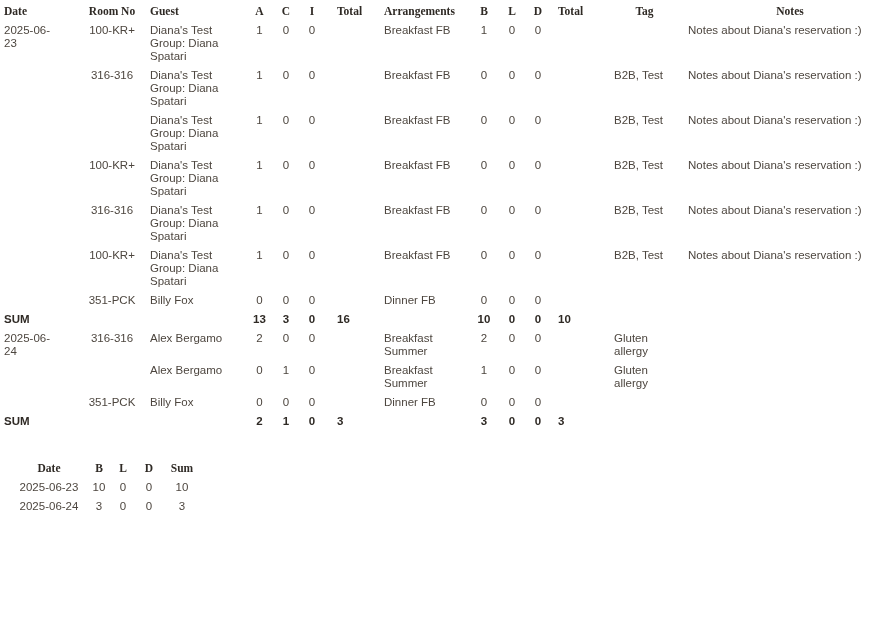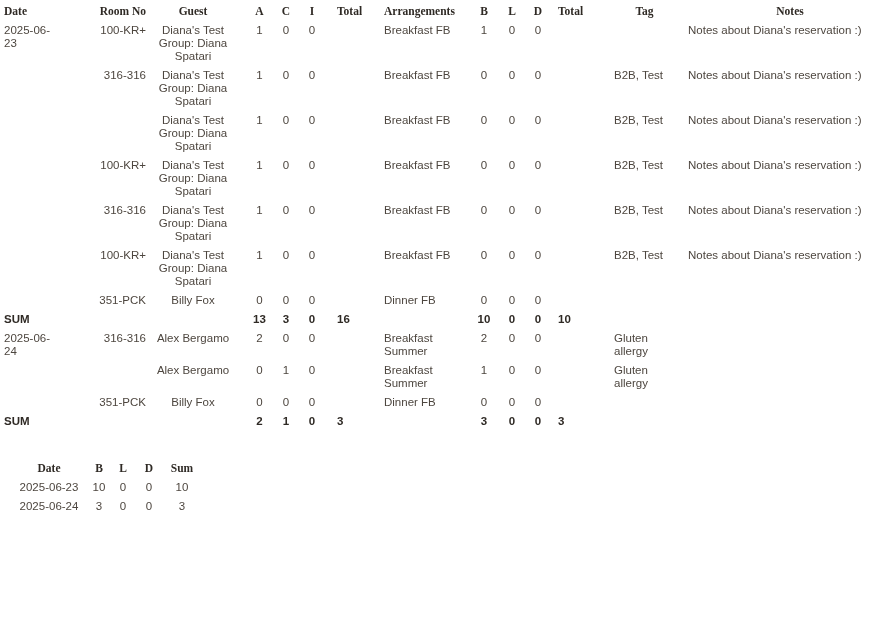--- a/index.html
+++ b/index.html
@@ -10,23 +10,23 @@
     overflow:hidden;
   }
   table{border-collapse:collapse;table-layout:fixed;}
   td,th{box-sizing:border-box;vertical-align:top;padding:3px 0;font-weight:normal;}
   th{font-weight:bold;color:#2f2a25;padding-top:5px;font-family:Liberation Serif, serif;}
   tr.sum-row td{font-weight:bold;color:#2f2a25;}
 
   
   #main-table{width:892px;}
   .c-date {text-align:left;padding-left:4px;padding-right:14px;}
-  .c-room {text-align:right;padding-left:4px;}
-  .c-guest{text-align:center;padding-left:4px;padding-right:10px;}
-  th.c-guest{text-align:center;padding-right:10px;}
+  .c-room {text-align:center;padding-left:4px;}
+  .c-guest{text-align:left;padding-left:4px;padding-right:10px;}
+  th.c-guest{text-align:left;padding-right:10px;}
   .c-a,.c-c,.c-i{text-align:center;}
   .c-total{text-align:left;padding-left:12px;}
   .c-arr{text-align:left;padding-left:15px;padding-right:10px;margin-top:32px;}
   .c-b,.c-l,.c-d{text-align:center;}
   .c-total2{text-align:left;padding-left:7px;}
   .c-tag{text-align:left;padding-left:17px;padding-right:4px;margin-top:16px;}
   th.c-tag{text-align:center;}
   .c-notes{text-align:left;padding-left:9px;}
   th.c-notes{text-align:center;}
 

